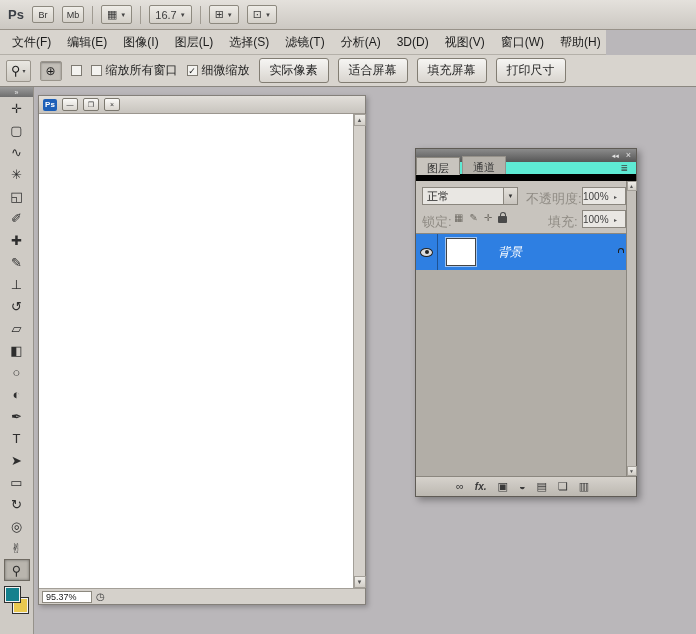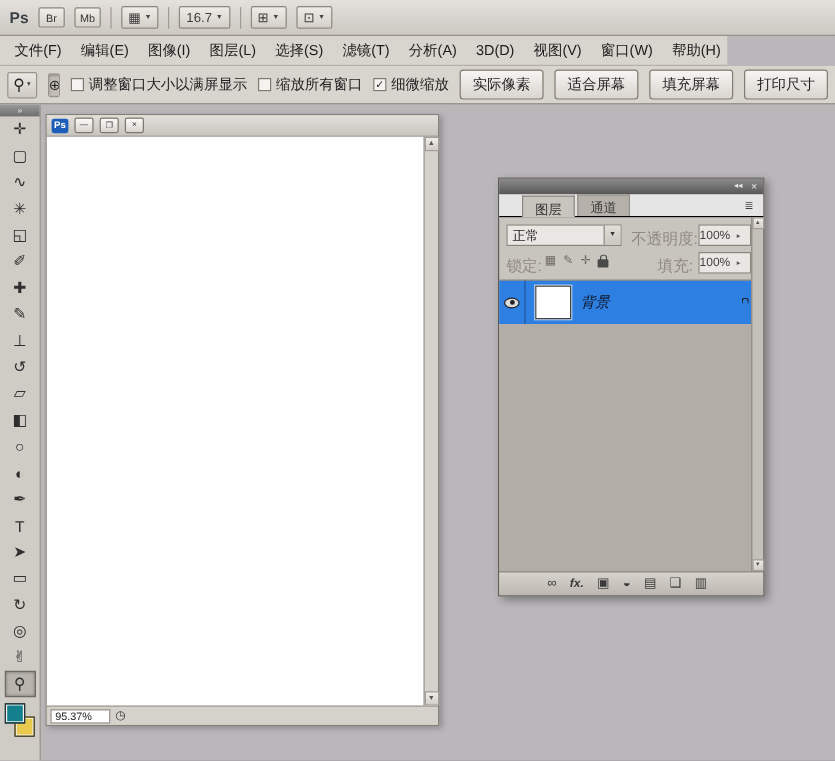--- a/index.html
+++ b/index.html
@@ -80,22 +80,22 @@
   .status-icon{font-size:10px;color:#444;}
 
   
   .layers-panel{position:absolute;left:415px;top:148px;width:222px;height:349px;border:1px solid #5f5b55;
                 background:#c8c4be;box-shadow:3px 3px 7px rgba(0,0,0,.35);}
   .panel-head{position:absolute;left:0;top:0;right:0;height:13px;
               background:linear-gradient(#8b8b8b,#565656);display:flex;align-items:center;
               justify-content:flex-end;gap:7px;padding:0 5px;color:#e3e3e3;}
   .ph-icon{font-size:7px;line-height:1;}
   .ph-icon.x{font-size:9px;}
-  .panel-tabs{position:absolute;left:0;top:13px;right:0;height:19px;background:#e5e5e5;
-              border-bottom:1px solid #000000;display:flex;align-items:flex-end;padding-left:19px;}
+  .panel-tabs{position:absolute;left:0;top:13px;right:0;height:19px;background:#5eead4;
+              border-bottom:7px solid #000000;display:flex;align-items:flex-end;padding-left:0;}
   .ptab{height:18px;padding:3px 10px 0;font-size:11px;color:#2f2f2f;white-space:nowrap;}
   .ptab.active{background:#c8c4be;border:1px solid #8b877f;border-bottom:1px solid #c8c4be;margin-bottom:-1px;}
   .ptab.inactive{background:#b5b1aa;border:1px solid #95918a;border-bottom:none;margin-left:2px;color:#3d3d3d;}
   .panel-menu-icon{margin-left:auto;margin-right:8px;font-size:9px;color:#3f3f3f;align-self:center;}
   .prow{position:absolute;left:0;width:231px;height:18px;}
   .prow.blend{top:38px;}
   .prow.lockr{top:61px;}
   .select{position:absolute;left:6px;top:0;width:96px;height:18px;background:#e9e7e3;
           border:1px solid #8a867e;display:flex;align-items:center;}
   .sel-text{flex:1;padding-left:4px;font-size:11px;color:#1f1f1f;}
@@ -115,21 +115,21 @@
   .layer-list{position:absolute;left:0;top:84px;width:210px;bottom:20px;background:#b2aea7;
               border-top:1px solid #8b877f;}
   .layer-row{position:relative;height:36px;display:flex;align-items:center;}
   .eye-cell{width:22px;height:100%;border-right:1px solid rgba(0,0,0,.35);
             display:flex;align-items:center;justify-content:center;flex:none;}
   .eye-icon{position:relative;width:13px;height:9px;background:#ddd;border:1px solid #222;border-radius:50%;}
   .eye-icon::after{content:"";position:absolute;left:3.5px;top:1.5px;width:4px;height:4px;
                    background:#222;border-radius:50%;}
   .layer-thumb{width:30px;height:28px;background:#fff;border:1px solid #444;margin-left:8px;
                box-shadow:0 0 0 1px rgba(255,255,255,.55);flex:none;}
-  .layer-name{margin-left:8px;font-size:12px;font-style:italic;color:#0f172a;flex:1;}
+  .layer-name{margin-left:22px;font-size:12px;font-style:italic;color:#ffffff;flex:1;}
   .layer-lock{margin-right:10px;}
   .layer-lock .css-lock{background:#1e1e1e;}
   .layer-lock .css-lock::before{border-color:#1e1e1e;}
   .pscroll{position:absolute;right:0;top:32px;bottom:20px;width:10px;background:#c4c0ba;
            border-left:1px solid #8b877f;display:flex;flex-direction:column;
            justify-content:space-between;align-items:center;}
   .pscroll .scroll-btn{width:10px;height:10px;font-size:5px;}
   .panel-footer{position:absolute;left:0;bottom:0;right:0;height:20px;
                 background:linear-gradient(#d6d2cc,#bcb8b1);border-top:1px solid #8b877f;
                 display:flex;align-items:center;gap:11px;padding-left:40px;}
@@ -184,21 +184,20 @@
     <div class="tool-preset">
       <span>⚲</span>
       <span class="dd-arrow">▾</span>
     </div>
     <div class="zoom-pm">
       <div class="pm active">⊕</div>
 
     </div>
     <div class="chk">
       <span class="box"></span>
-      <span>调整窗口大小以满屏显示</span>
     </div>
     <div class="chk">
       <span class="box"></span>
       <span>缩放所有窗口</span>
     </div>
     <div class="chk">
       <span class="box">✓</span>
       <span>细微缩放</span>
     </div>
     <div class="opt-btn">实际像素</div>

